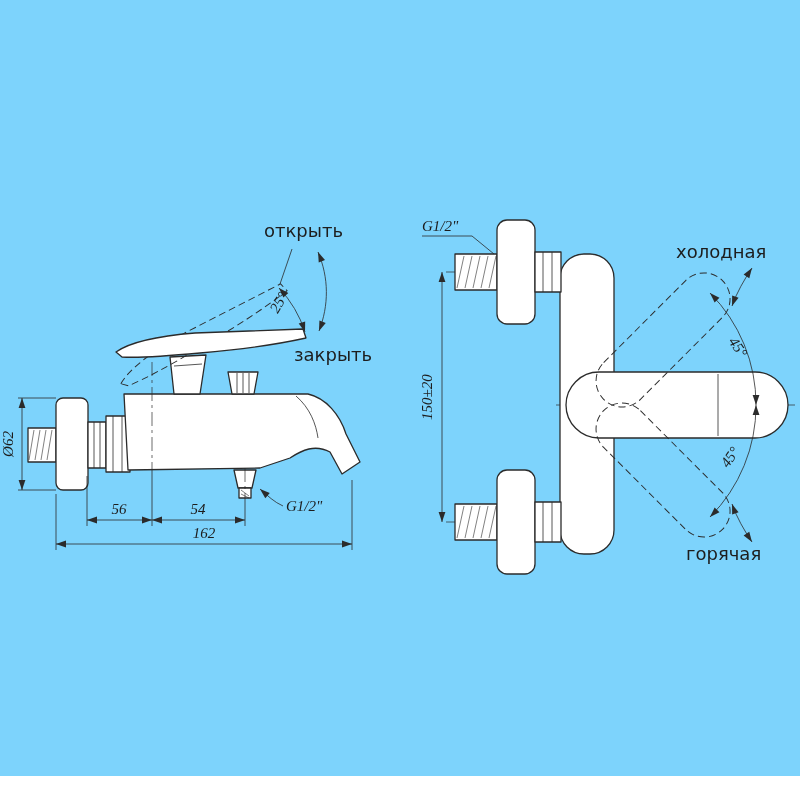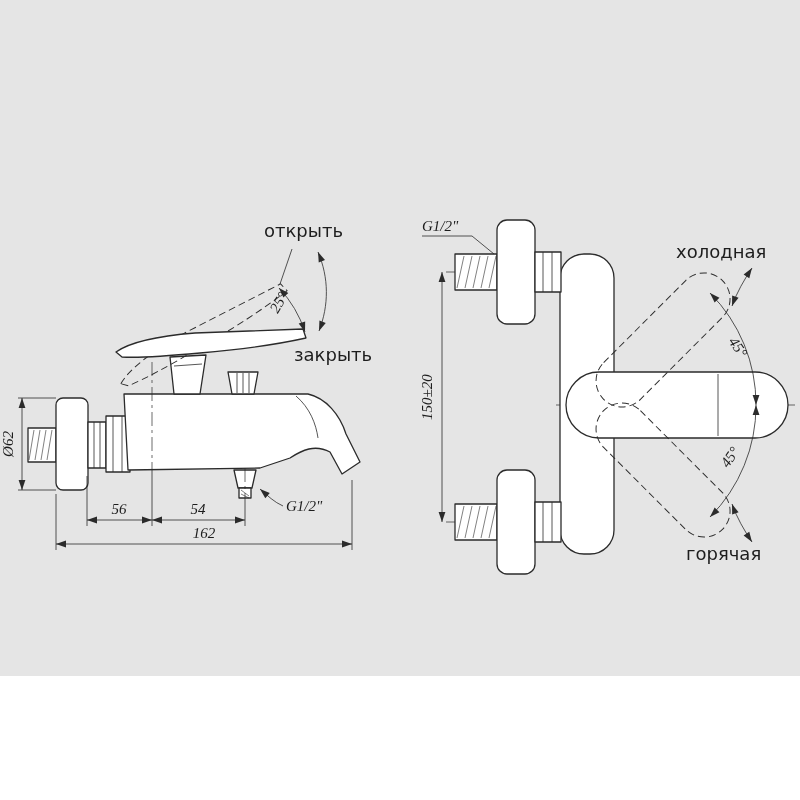--- a/index.html
+++ b/index.html
@@ -1,16 +1,16 @@
 <!DOCTYPE html>
 <html><head>
 <meta charset="utf-8">
 <style>
   html,body{margin:0;padding:0;background:#ffffff;}
-  .page{position:relative;width:800px;height:676px;background:#e5e5e5;overflow:hidden;
+  .page{position:relative;width:800px;height:776px;background:#7dd3fc;overflow:hidden;
         font-family:"Liberation Sans",sans-serif;}
   svg{position:absolute;left:0;top:0;}
   .olf  {fill:#ffffff;stroke:#2b2b2b;stroke-width:1.3;stroke-linejoin:round;}
   .thin {fill:none;stroke:#2b2b2b;stroke-width:0.8;}
   .dash {fill:none;stroke:#2b2b2b;stroke-width:0.95;stroke-dasharray:7 4;}
   .cl   {fill:none;stroke:#2b2b2b;stroke-width:0.7;stroke-dasharray:14 4 3 4;}
   .hatch{fill:none;stroke:#2b2b2b;stroke-width:0.6;}
   text.dim{font:italic 15px "Liberation Serif",serif;fill:#1d1d1d;}
   text.lbl{font:18px "DejaVu Sans","Liberation Sans",sans-serif;fill:#1d1d1d;}
 </style>

